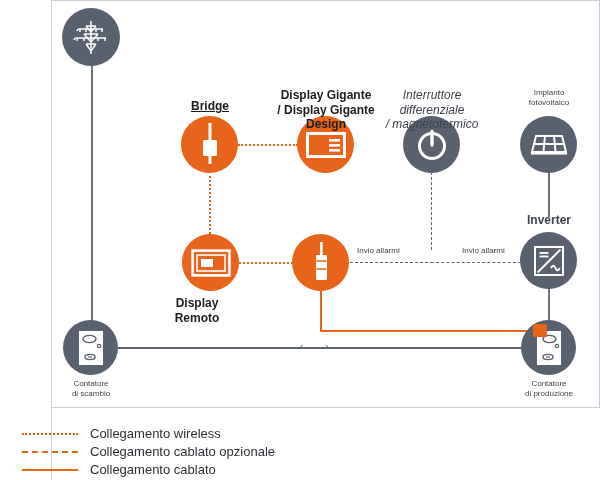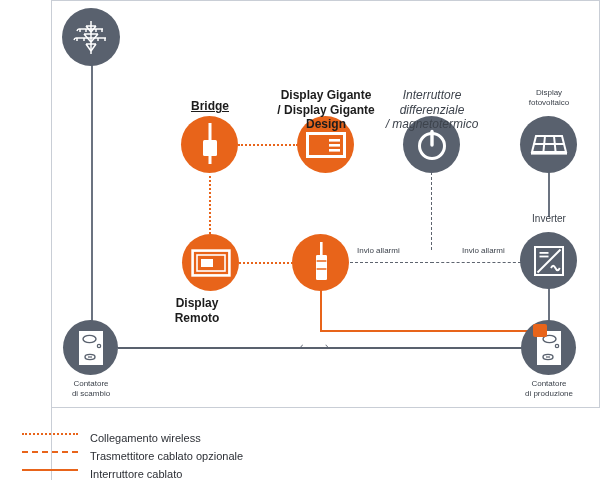--- a/index.html
+++ b/index.html
@@ -46,21 +46,21 @@
   
   .reader{position:absolute;background:#e8641a;border-radius:2px;}
 
   
   #legend{position:absolute;left:22px;top:425px;}
   .lg-row{position:relative;height:18px;}
   .lg-swatch{position:absolute;left:0;top:8px;width:56px;}
   .lg-dot{border-top:2.6px dotted #e8641a;}
   .lg-dash{border-top:2.4px dashed #e8641a;}
   .lg-solid{border-top:2.4px solid #e8641a;}
-  .lg-text{position:absolute;left:68px;top:7px;font-size:11px;color:#2c2f35;
+  .lg-text{position:absolute;left:68px;top:1px;font-size:13px;color:#2c2f35;
            white-space:nowrap;}
 </style>
 </head>
 <body>
 
 <div id="stage">
 
   <div class="frame-v" style="left:51px;top:0;height:480px;"></div>
   <div class="frame-h" style="left:51px;top:0;width:549px;"></div>
   <div class="frame-v" style="left:599px;top:0;height:408px;"></div>
@@ -145,35 +145,35 @@
     <svg width="40" height="26" viewBox="0 0 40 26" aria-hidden="true">
       <g fill="none" stroke="#ffffff" stroke-width="2">
         <path d="M7 4 H33 L37 20 H3 Z"></path>
         <path d="M4.6 12 H35.4"></path>
         <path d="M16 4 L14.4 20"></path>
         <path d="M25 4 L26.6 20"></path>
       </g>
       <rect x="2" y="20" width="36" height="2.6" fill="#ffffff"></rect>
     </svg>
   </div>
-  <div class="lbl" style="left:505px;top:88px;width:88px;font-size:8px;">Display
+  <div class="lbl" style="left:505px;top:88px;width:88px;font-size:8px;">Impianto
 fotovoltaico</div>
 
   <div class="node gray" style="left:520px;top:232px;width:57px;height:57px;">
     <svg width="34" height="34" viewBox="0 0 34 34" aria-hidden="true">
       <rect x="3" y="3" width="28" height="28" fill="none" stroke="#ffffff" stroke-width="2"></rect>
       <path d="M5.5 28.5 L28.5 5.5" stroke="#ffffff" stroke-width="2" fill="none"></path>
       <g fill="#ffffff">
         <rect x="7.5" y="8" width="9" height="1.8"></rect>
         <rect x="7.5" y="11.6" width="9" height="1.8"></rect>
       </g>
       <path d="M19 24 q2.2 -4.6 4.4 0 q2.2 4.6 4.4 0" stroke="#ffffff" stroke-width="1.9" fill="none"></path>
     </svg>
   </div>
-  <div class="lbl" style="left:523px;top:213px;width:52px;font-size:10px;">Inverter</div>
+  <div class="lbl" style="left:523px;top:213px;width:52px;font-size:12px;font-weight:bold;">Inverter</div>
 
   <div class="node orange" style="left:182px;top:234px;width:57px;height:57px;">
     <svg width="40" height="28" viewBox="0 0 40 28" aria-hidden="true">
       <rect x="1.6" y="1.6" width="36.8" height="24.8" fill="none" stroke="#ffffff" stroke-width="2.6"></rect>
       <rect x="6" y="6" width="28" height="16" fill="none" stroke="#ffffff" stroke-width="1.6"></rect>
       <rect x="10" y="10" width="12" height="8" fill="#ffffff"></rect>
     </svg>
   </div>
   <div class="lbl b" style="left:158px;top:296px;width:78px;">Display Remoto</div>
 
@@ -215,21 +215,21 @@
   <div class="lbl" style="left:508px;top:379px;width:82px;font-size:8px;">Contatore
 di produzione</div>
 
   <div id="legend">
     <div class="lg-row">
       <div class="lg-swatch lg-dot"></div>
       <div class="lg-text">Collegamento wireless</div>
     </div>
     <div class="lg-row">
       <div class="lg-swatch lg-dash"></div>
-      <div class="lg-text">Trasmettitore cablato opzionale</div>
+      <div class="lg-text">Collegamento cablato opzionale</div>
     </div>
     <div class="lg-row">
       <div class="lg-swatch lg-solid"></div>
-      <div class="lg-text">Interruttore cablato</div>
+      <div class="lg-text">Collegamento cablato</div>
     </div>
   </div>
 
 </div>
 
 </body></html>

